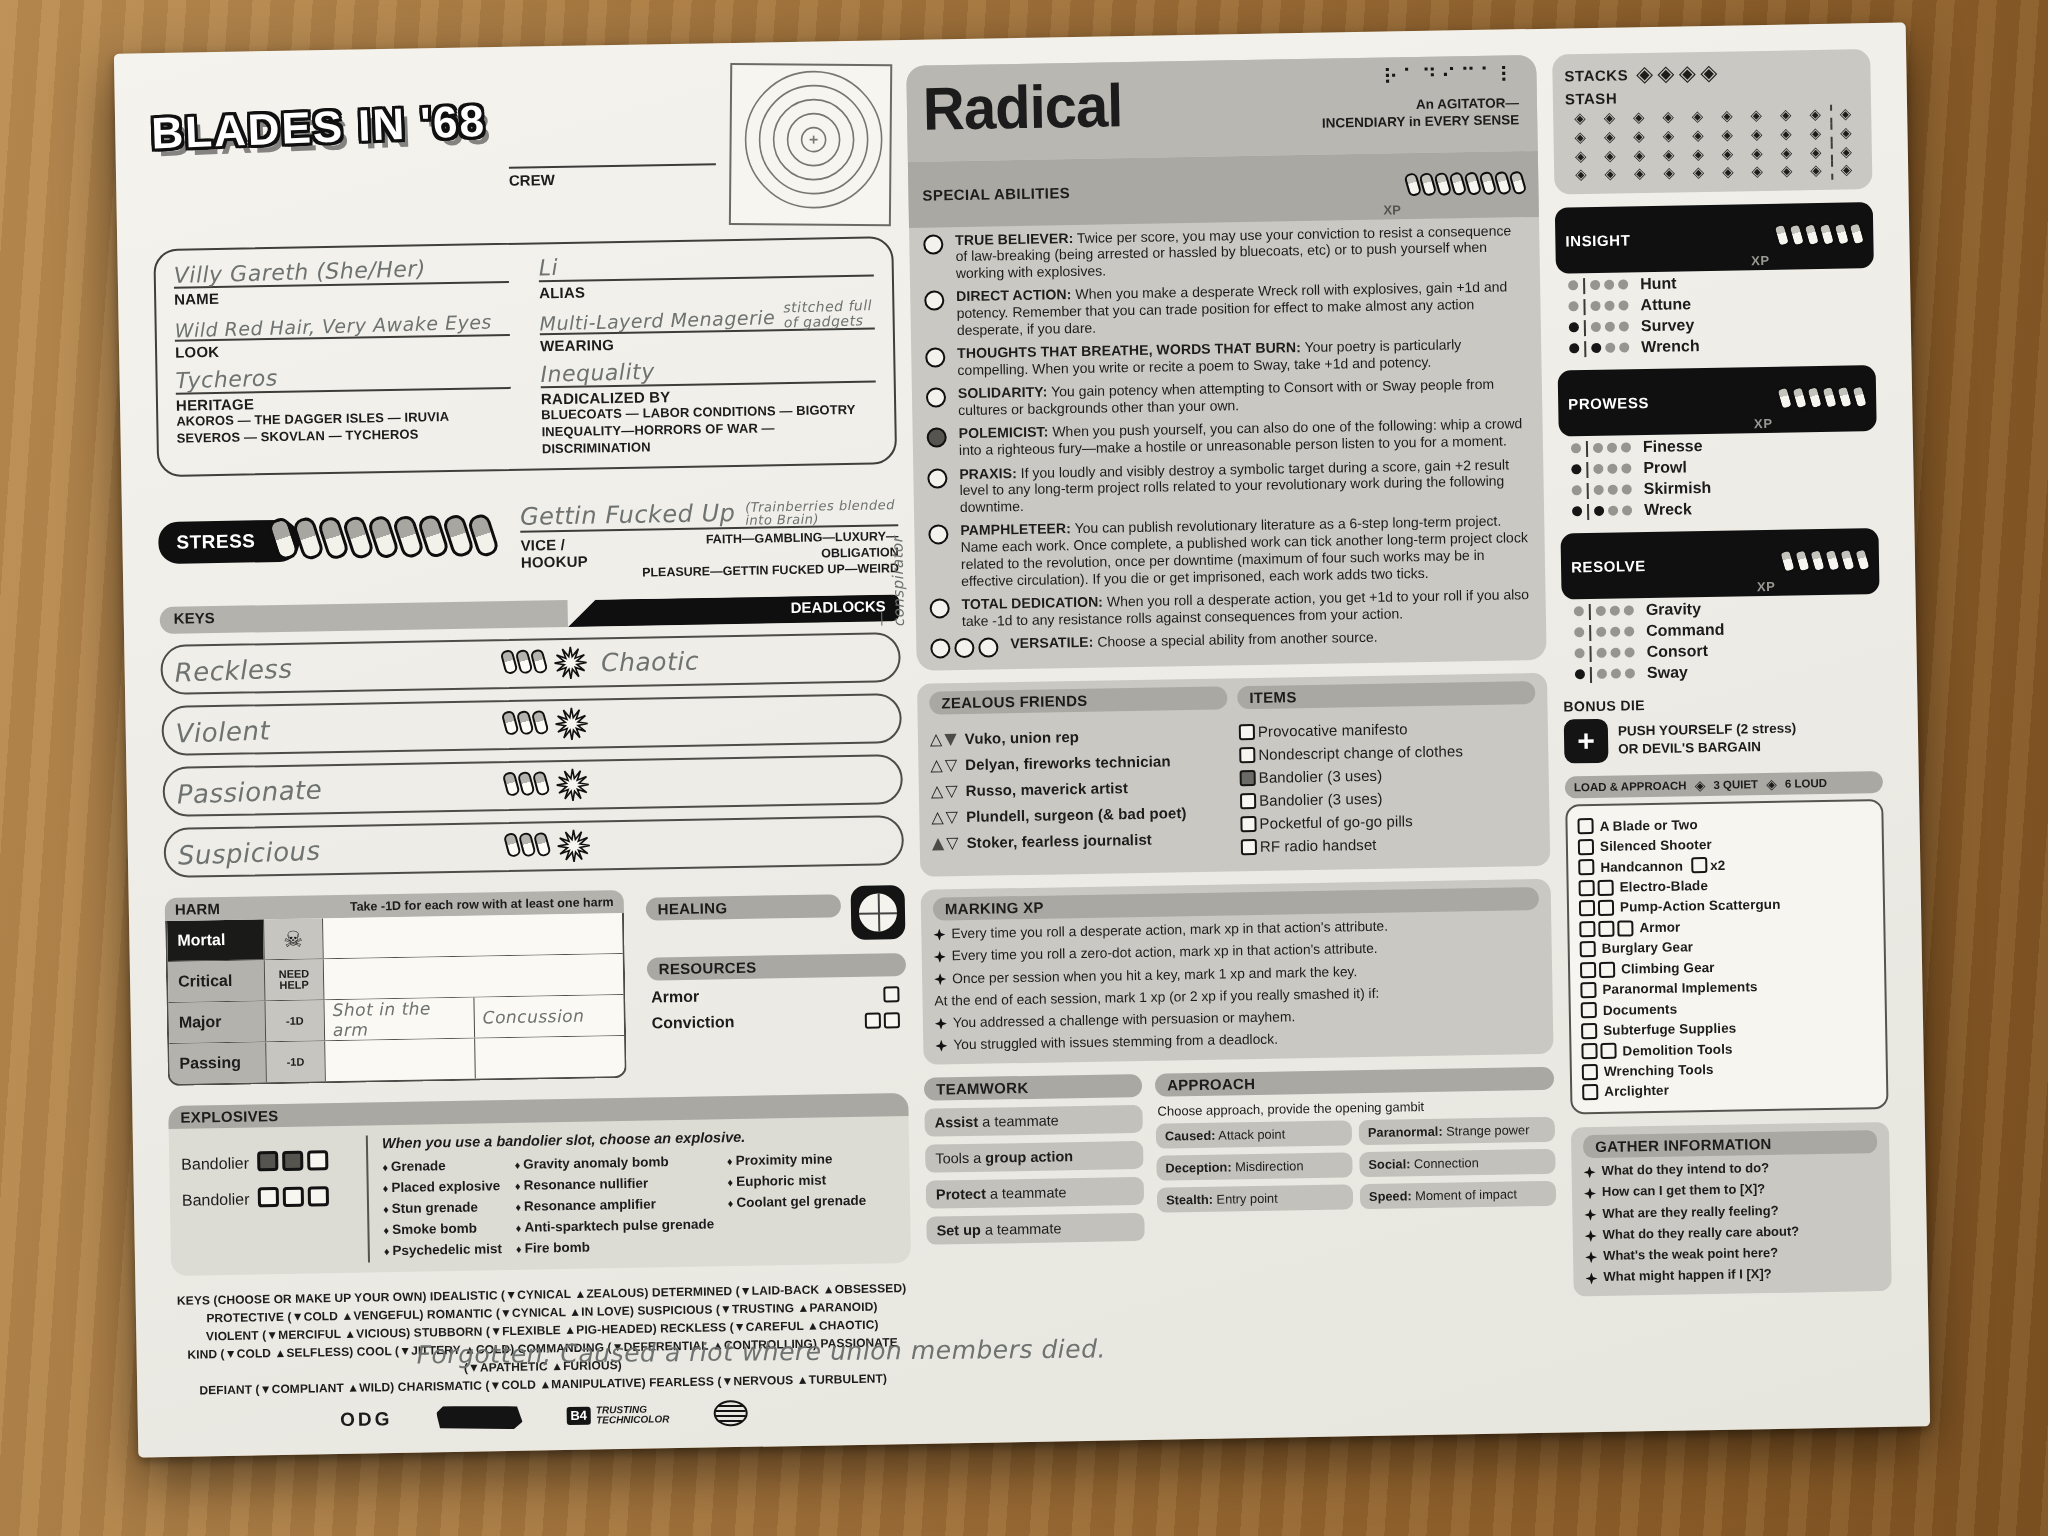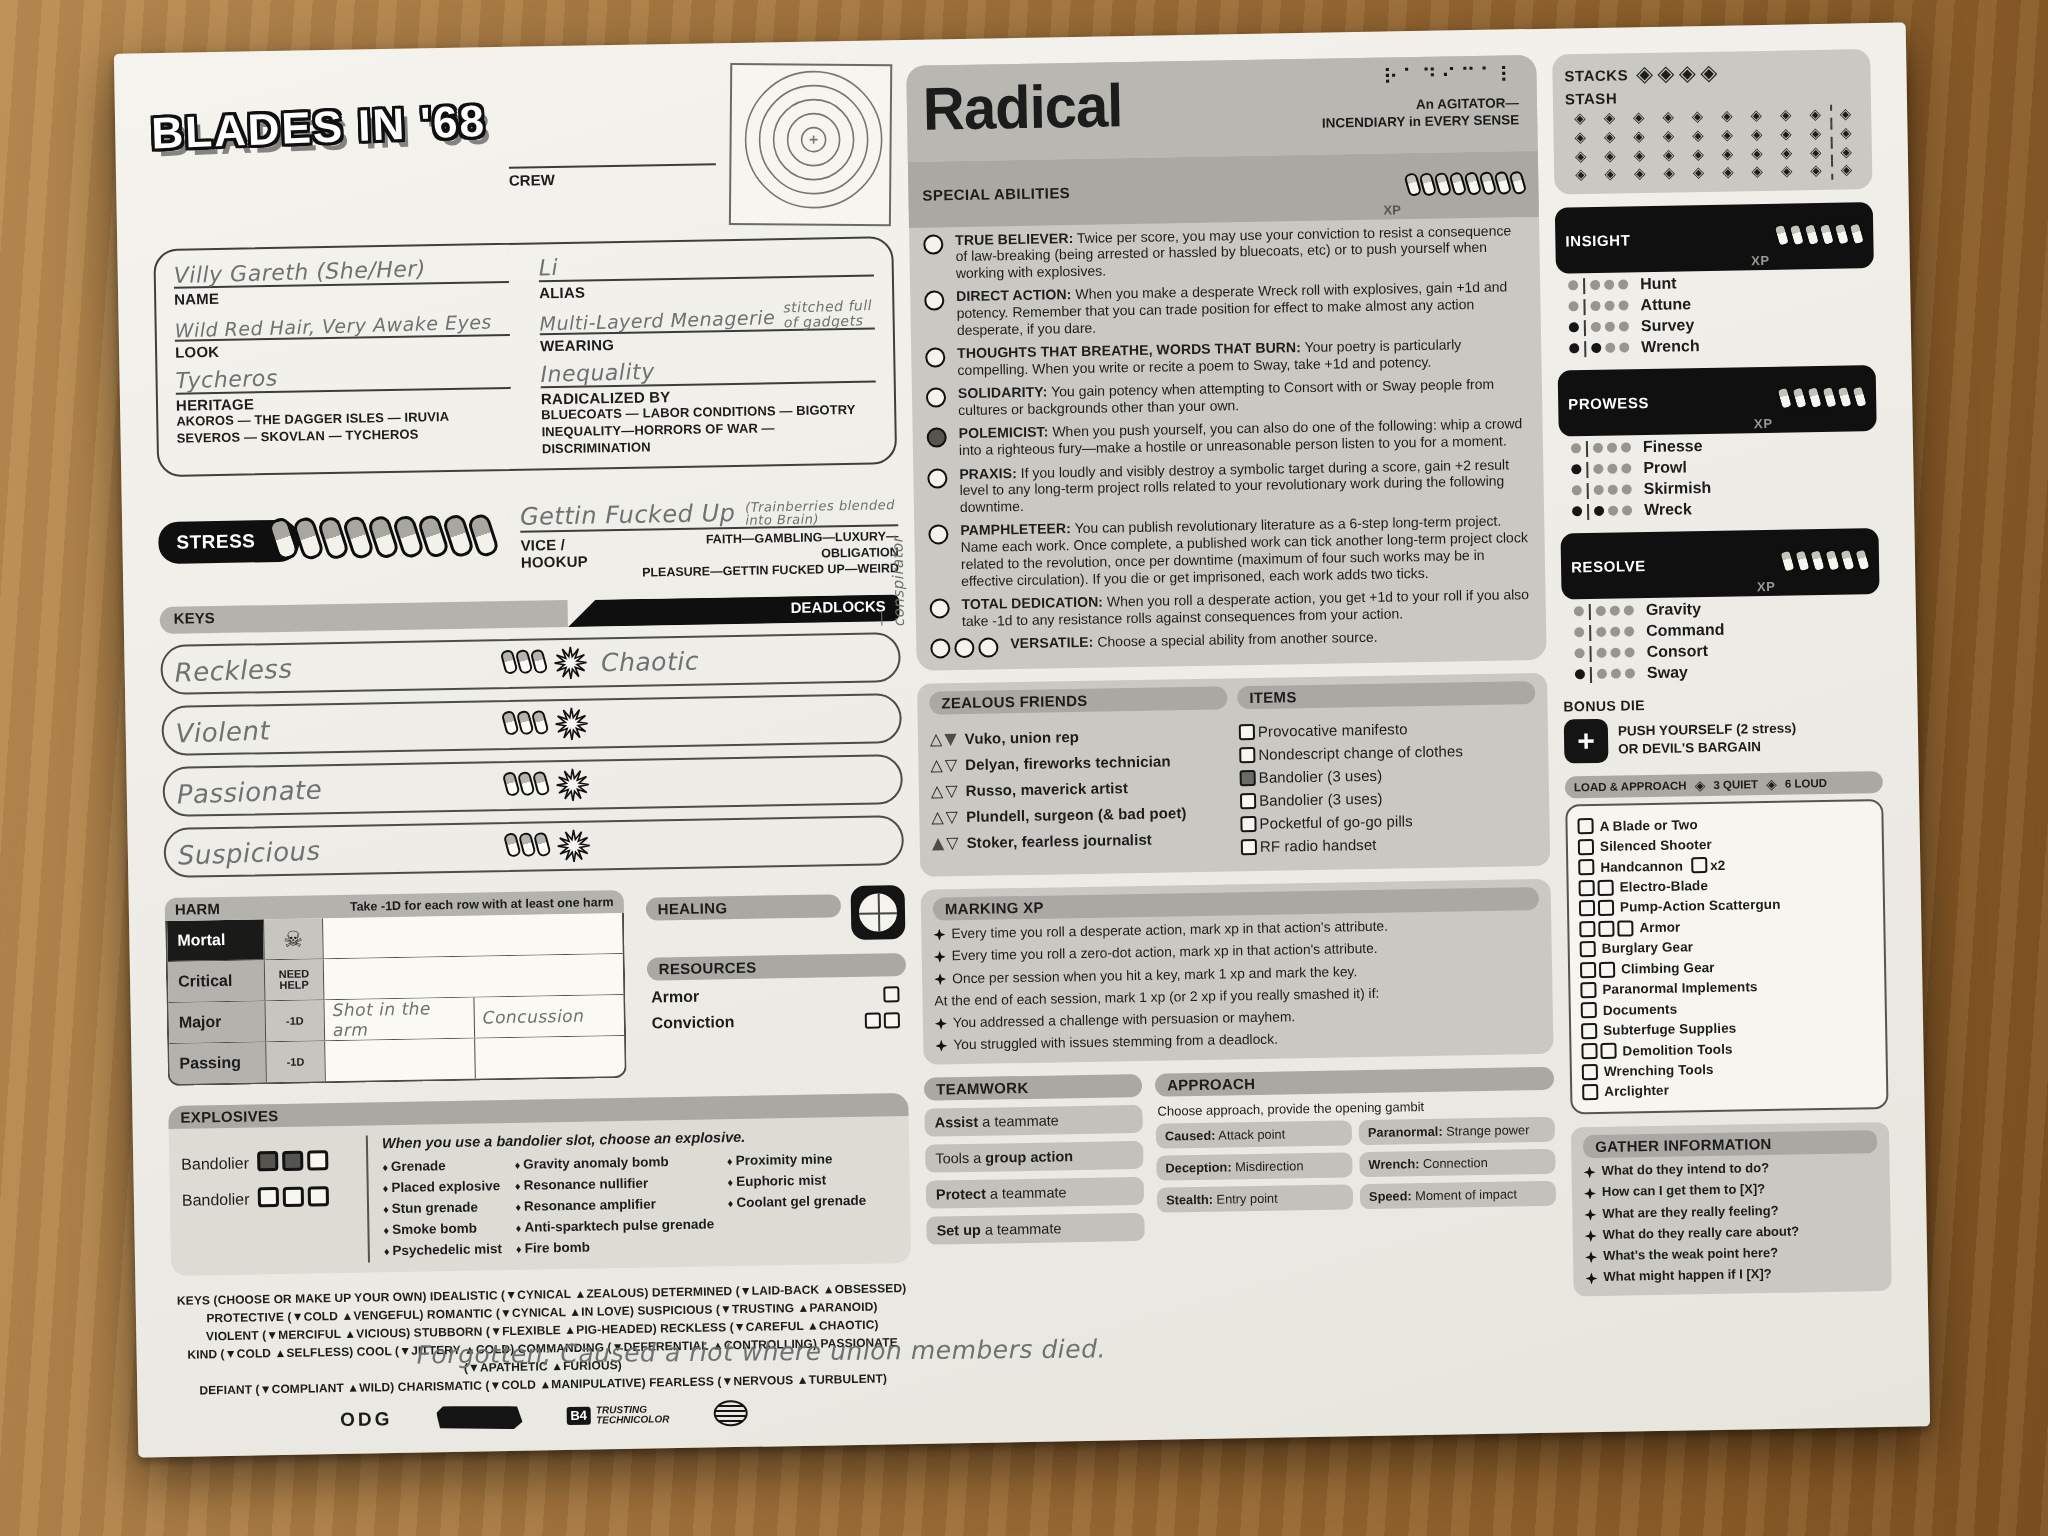--- a/index.html
+++ b/index.html
@@ -648,21 +648,21 @@
           <div class="bar">APPROACH</div>
           <div class="ap-intro">Choose approach, provide the opening gambit</div>
           <div class="ap-grid">
 
               <div class="ap-pill"><b>Caused:</b> <span>Attack point</span></div>
 
               <div class="ap-pill"><b>Paranormal:</b> <span>Strange power</span></div>
 
               <div class="ap-pill"><b>Deception:</b> <span>Misdirection</span></div>
 
-              <div class="ap-pill"><b>Wrench:</b> <span>Connection</span></div>
+              <div class="ap-pill"><b>Social:</b> <span>Connection</span></div>
 
               <div class="ap-pill"><b>Stealth:</b> <span>Entry point</span></div>
 
               <div class="ap-pill"><b>Speed:</b> <span>Moment of impact</span></div>
             </div>
         </div>
       </div>
     </div>
 
     <div class="col-right">

